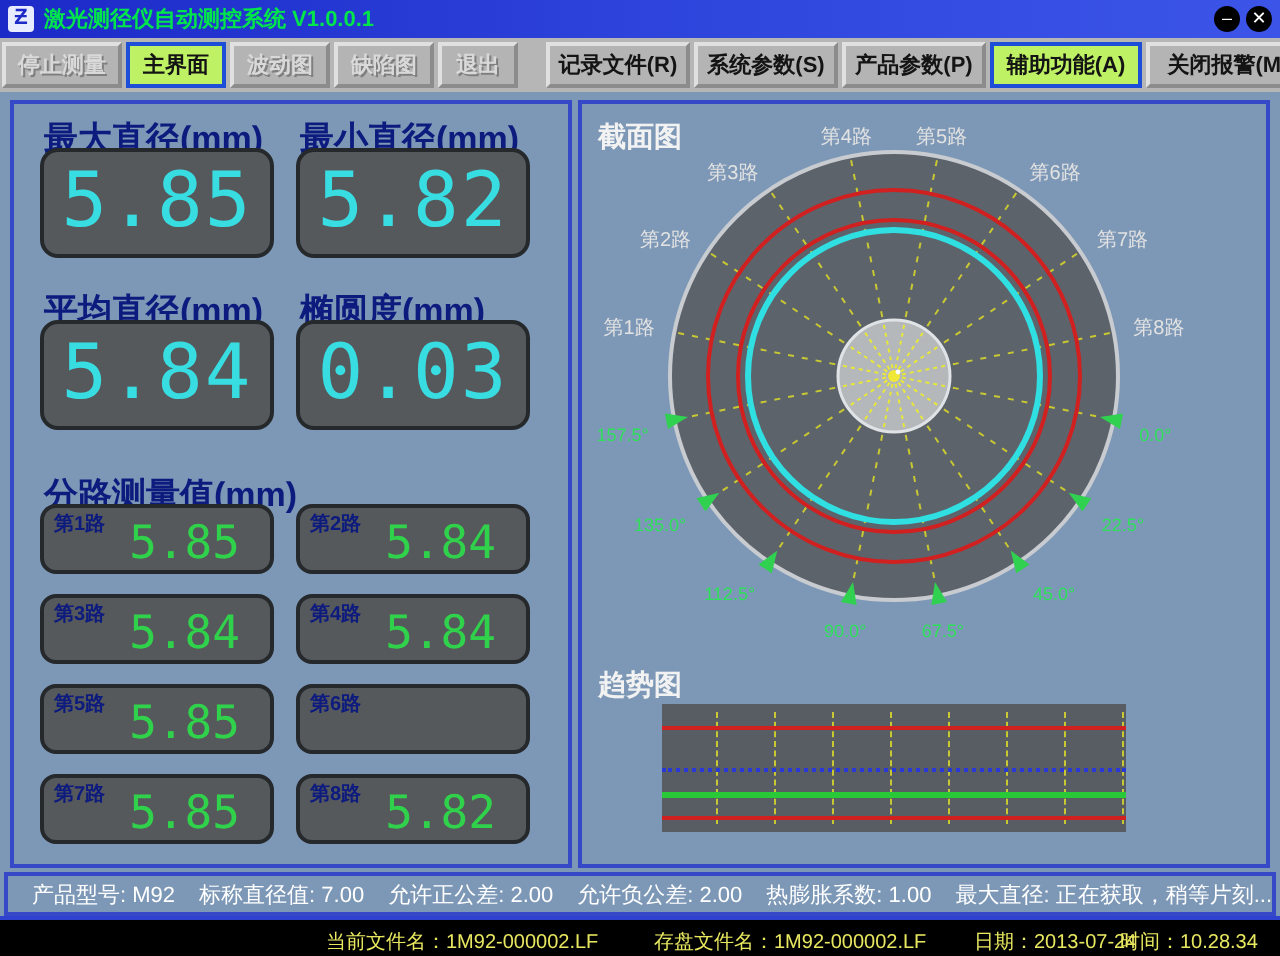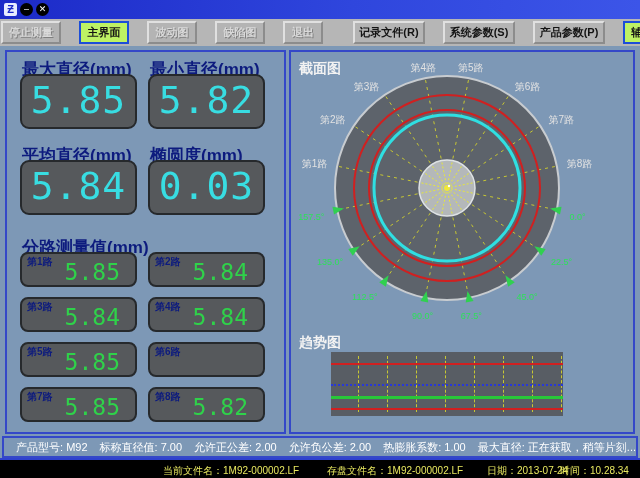--- a/index.html
+++ b/index.html
@@ -12,21 +12,21 @@
     display:flex;align-items:center;padding:0 4px;box-sizing:border-box;}
   .app-icon{width:13px;height:13px;background:#e8ecff;border-radius:2px;color:#1c2ac8;
     font-size:11px;font-weight:bold;line-height:13px;text-align:center;flex:none;}
   .title-text{color:#00e44c;font-size:11px;font-weight:bold;margin-left:5px;flex:1;
     white-space:nowrap;overflow:hidden;}
   .win-btn{width:13px;height:13px;border-radius:50%;background:#000;color:#fff;
     font-size:9px;line-height:12px;text-align:center;margin-left:3px;flex:none;cursor:default;}
   
   .menubar{position:absolute;left:0;top:19px;width:660px;height:27px;background:#b6b6b6;
     display:flex;align-items:center;padding-left:1px;}
-  .mbtn{height:23px;margin-right:18px;background:#b4b4b4;border:2px outset #e0e0e0;
+  .mbtn{height:23px;margin-right:2px;background:#b4b4b4;border:2px outset #e0e0e0;
     font-size:11px;font-weight:bold;color:#141414;display:flex;align-items:center;
     justify-content:center;box-sizing:border-box;flex:none;white-space:nowrap;overflow:hidden;}
   .mbtn.disabled{color:#d9d9d9;text-shadow:1px 1px 0 #7f7f7f;}
   .mbtn.active{background:#bef264;border:2px solid #1d4ed8;}
   .mbtn.gap{margin-left:12px;text-align:center;}
   .w60{width:60px}.w50{width:50px}.w40{width:40px}.w72{width:72px}.w76{width:76px}
   .w62{width:82px}.w56{width:56px}
   
   .panel{position:absolute;border:2px solid #3448c8;box-sizing:border-box;}
   .left-panel{left:5px;top:50px;width:281px;height:384px;}
@@ -61,20 +61,21 @@
   .st-item .lbl::after{content:"：";}
   svg text{font-family:"Liberation Sans","DejaVu Sans",sans-serif;}
 </style>
 </head>
 <body>
 
 <div class="window">
 
   <div class="titlebar">
     <div class="app-icon">Ƶ</div>
+    <div class="title-text">激光测径仪自动测控系统  V1.0.0.1</div>
     <div class="win-btn">–</div>
     <div class="win-btn">✕</div>
   </div>
 
   <div class="menubar">
     <div class="mbtn disabled w60">停止测量</div>
     <div class="mbtn active w50">主界面</div>
     <div class="mbtn disabled w50">波动图</div>
     <div class="mbtn disabled w50">缺陷图</div>
     <div class="mbtn disabled w40">退出</div>

